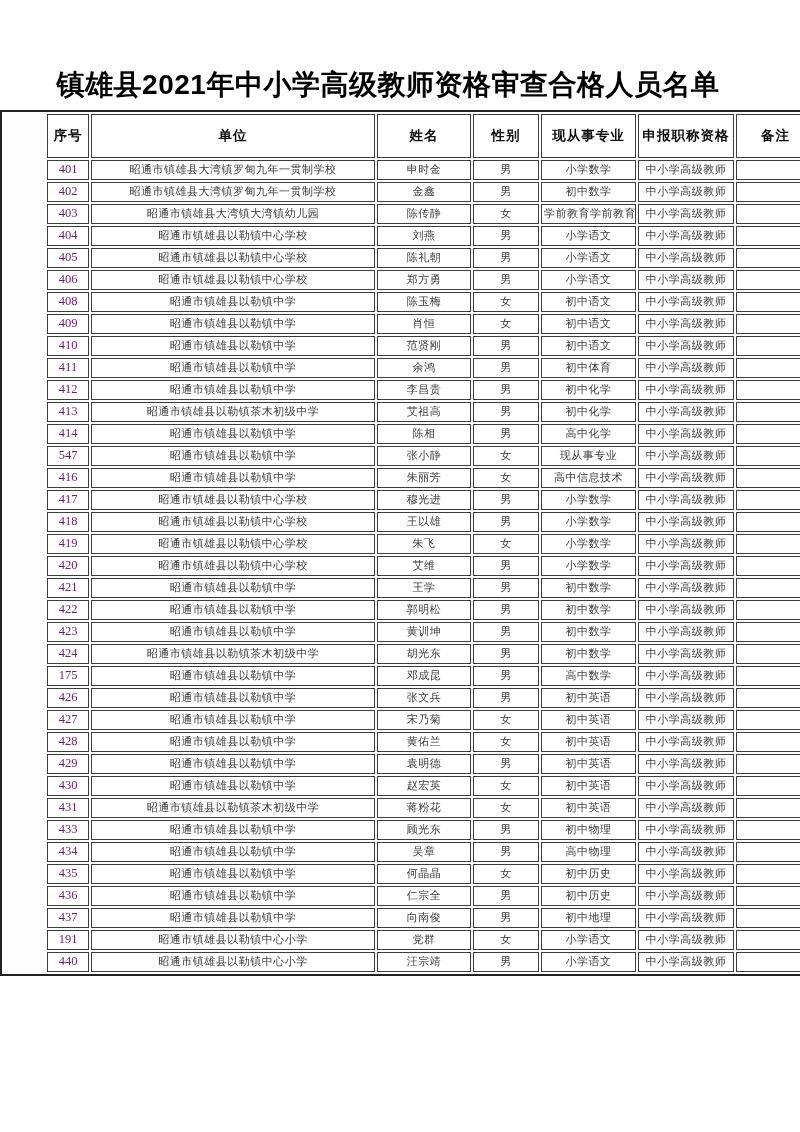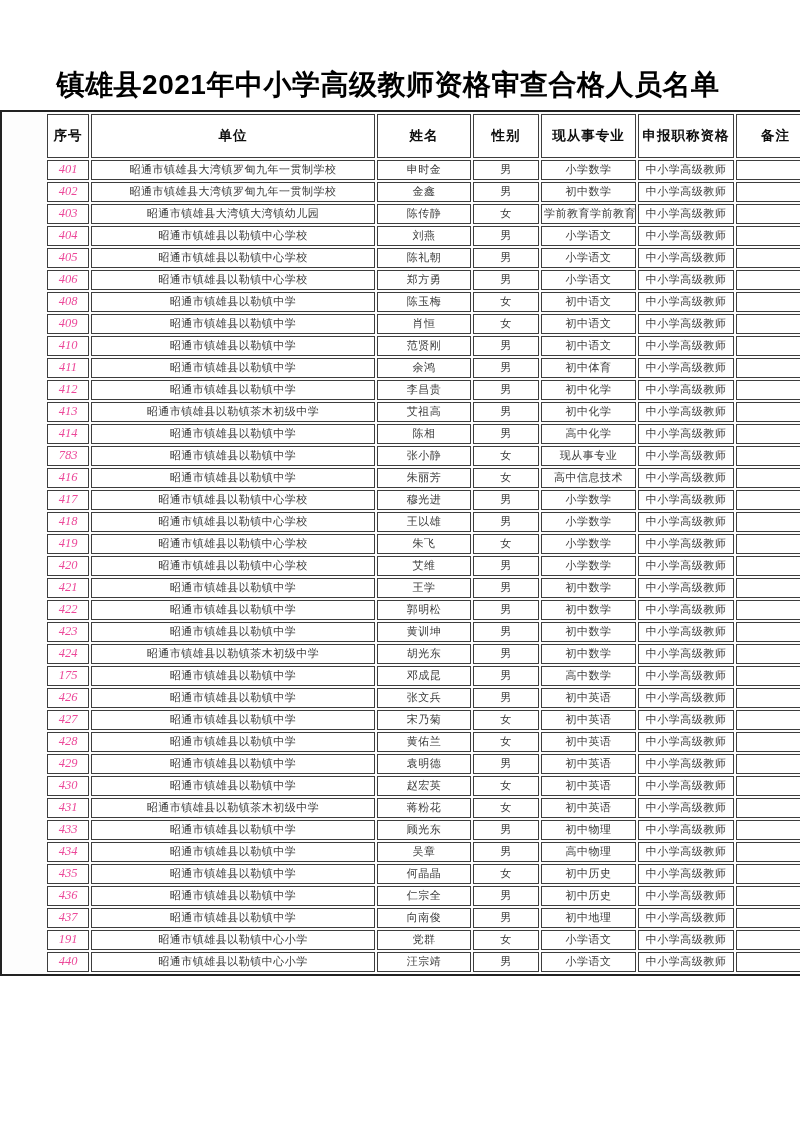--- a/index.html
+++ b/index.html
@@ -61,22 +61,21 @@
   }
   td {
     height: 20px;
     font-size: 11px;
     color: #3a3a3a;
     letter-spacing: 0.5px;
   }
   td.c0 {
     font-size: 12.5px;
     letter-spacing: 0;
-    color: #ec4899;
-    font-style: italic;
+    color: #701a75;
   }
   col.c0 { width: 42px; }
   col.c1 { width: 284px; }
   col.c2 { width: 94px; }
   col.c3 { width: 66px; }
   col.c4 { width: 95px; }
   col.c5 { width: 96px; }
   col.c6 { width: 79px; }
 </style>
 </head>
@@ -218,21 +217,21 @@
         <tr>
           <td class="c0">414</td>
           <td class="c1">昭通市镇雄县以勒镇中学</td>
           <td class="c2">陈相</td>
           <td class="c3">男</td>
           <td class="c4">高中化学</td>
           <td class="c5">中小学高级教师</td>
           <td class="c6"></td>
         </tr>
         <tr>
-          <td class="c0">783</td>
+          <td class="c0">547</td>
           <td class="c1">昭通市镇雄县以勒镇中学</td>
           <td class="c2">张小静</td>
           <td class="c3">女</td>
           <td class="c4">现从事专业</td>
           <td class="c5">中小学高级教师</td>
           <td class="c6"></td>
         </tr>
         <tr>
           <td class="c0">416</td>
           <td class="c1">昭通市镇雄县以勒镇中学</td>

